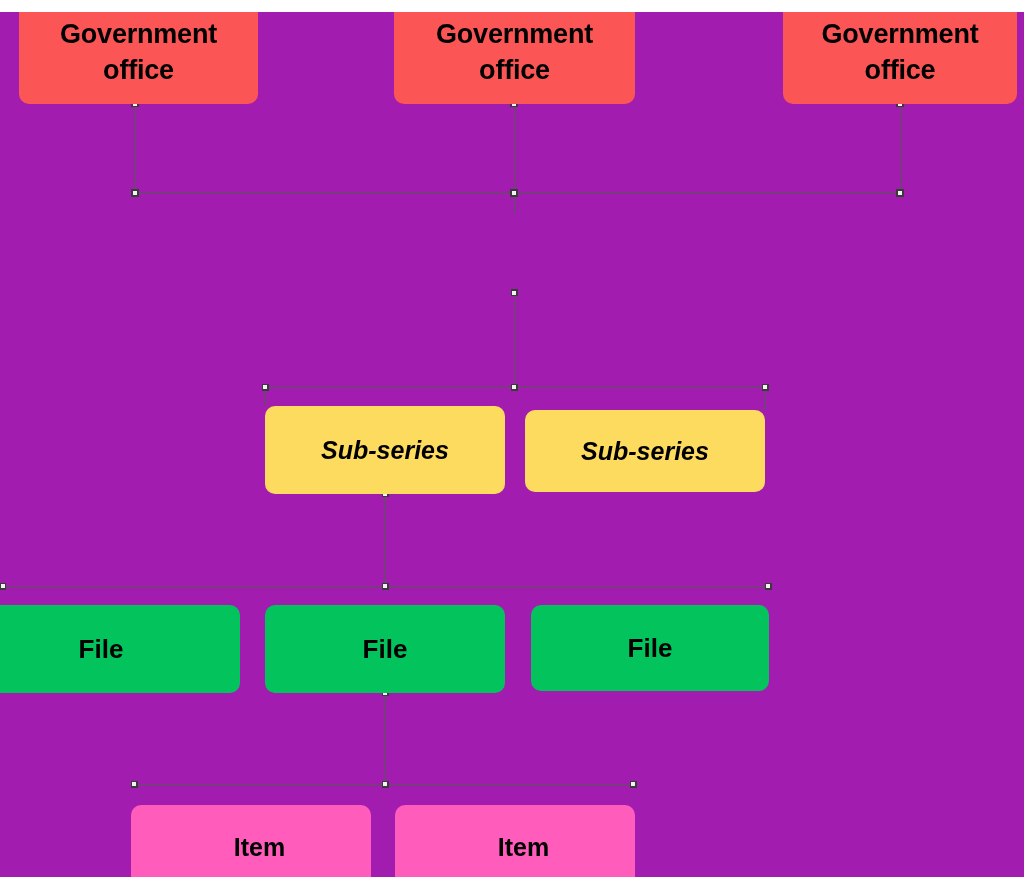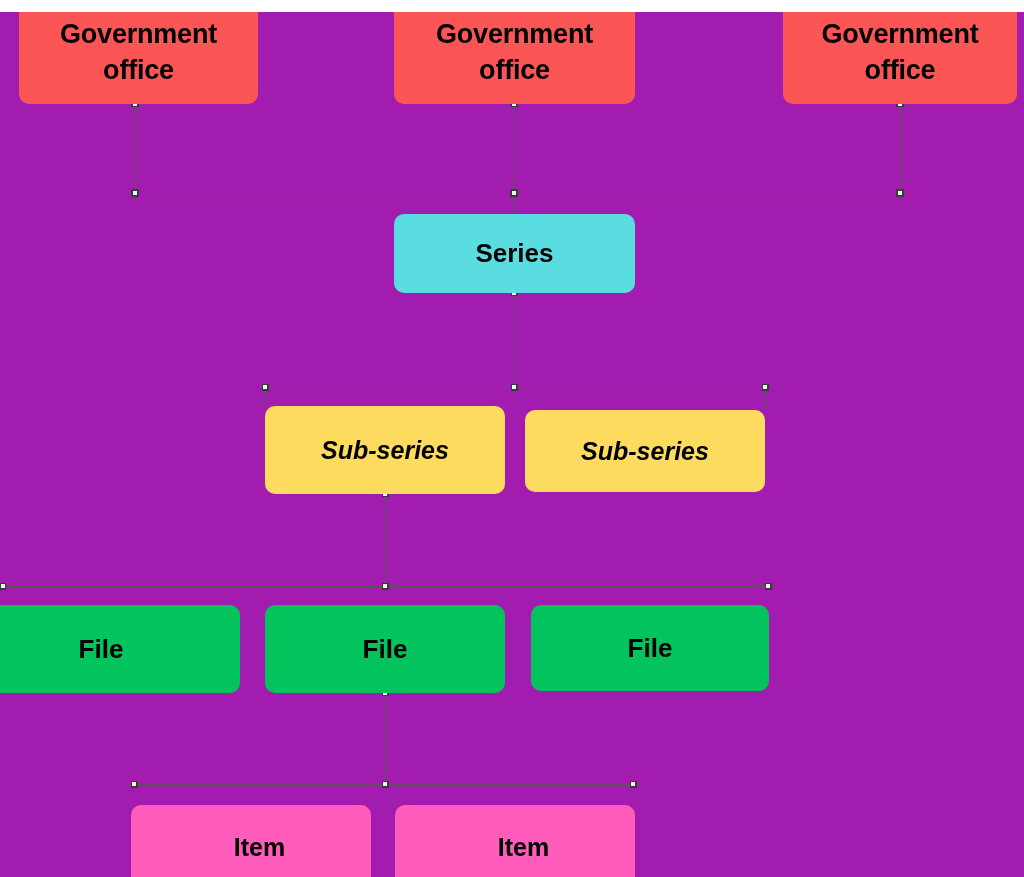--- a/index.html
+++ b/index.html
@@ -126,23 +126,20 @@
   <div class="node gov" style="left:19px; top:-10px; width:239px; height:102px; background:#FB5555;">
     <span>Government office</span>
   </div>
   <div class="node gov" style="left:394px; top:-10px; width:241px; height:102px; background:#FB5555;">
     <span>Government office</span>
   </div>
   <div class="node gov" style="left:783px; top:-10px; width:234px; height:102px; background:#FB5555;">
     <span>Government office</span>
   </div>
 
-  <div class="node series" style="left:394px; top:202px; width:241px; height:79px; background:#5ADDE0;">
-    <span>Series</span>
-  </div>
 
   <div class="node subseries" style="left:265px; top:394px; width:240px; height:88px; background:#FDDB5E;">
     <span>Sub-series</span>
   </div>
   <div class="node subseries" style="left:525px; top:398px; width:240px; height:82px; background:#FDDB5E;">
     <span>Sub-series</span>
   </div>
 
   <div class="node file" style="left:-38px; top:593px; width:278px; height:88px; background:#03C45C;">
     <span>File</span>

